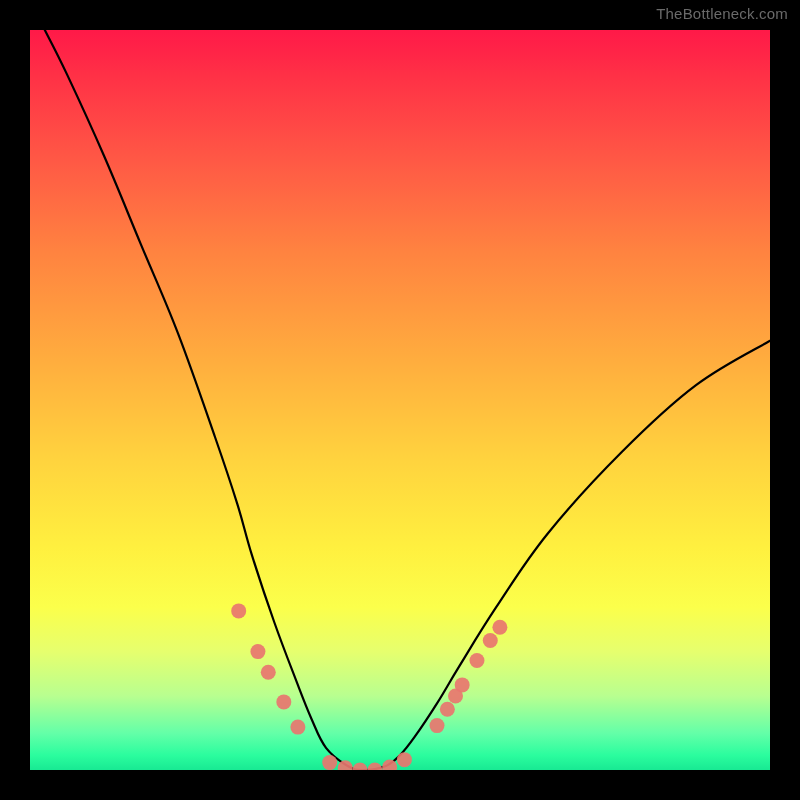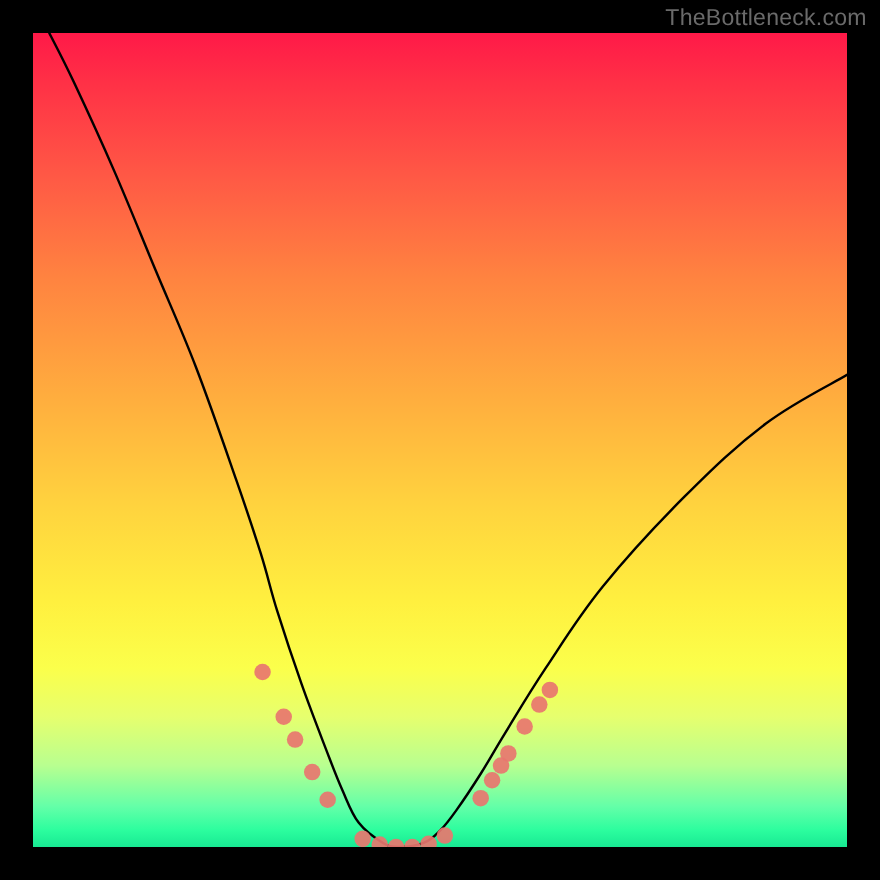--- a/index.html
+++ b/index.html
@@ -43,21 +43,21 @@
       #64ffa8 95%,
       #2bfd9e 98%,
       #18e993 100%
     );
   }
   .watermark {
     position: absolute;
     top: 5px;
     right: 12px;
     color: #6a6a6a;
-    font-size: 21px;
+    font-size: 15px;
     font-weight: 500;
     letter-spacing: 0.2px;
     user-select: none;
   }
   svg.curve {
     position: absolute;
     inset: 0;
   }
 </style>
 </head>

